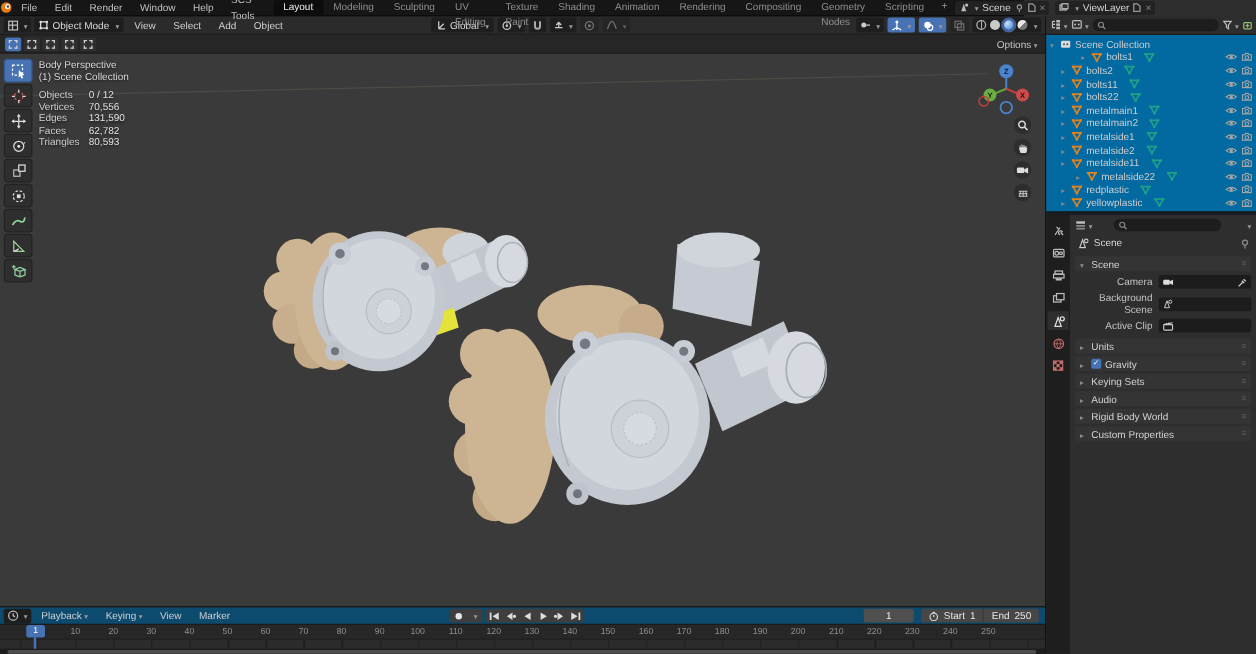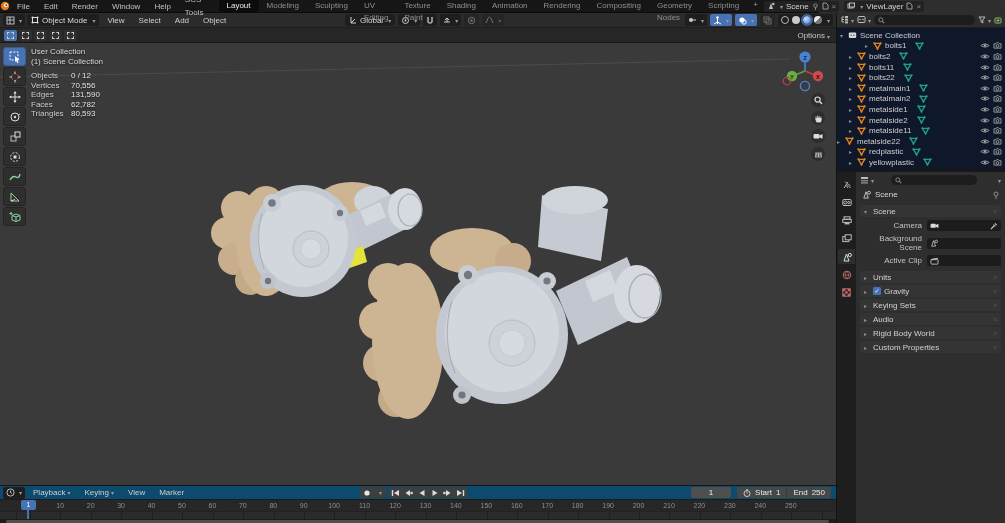--- a/index.html
+++ b/index.html
@@ -85,21 +85,21 @@
   .tr-btn{width:13px;height:11px;display:flex;align-items:center;justify-content:center}
   .tl-right{position:absolute;right:5px;top:1px;display:flex;gap:6px;align-items:center}
   .frame-field{width:40px;height:11px;background:#4f4f4f;border-radius:2px;color:#f2f2f2;text-align:center;line-height:11px}
   .range-group{display:flex;background:#474747;border-radius:2px;height:11px;align-items:flex-start;color:#e8e8e8}
   .range-seg{display:flex;align-items:center;gap:4px;padding:0 6px;height:11px}
   .range-seg + .range-seg{border-left:1px solid #3a3a3a}
 
   
   .ol-header{height:15px;background:#2d2d2d;display:flex;align-items:center;gap:3px;padding:0 3px;border-bottom:1px solid #1c1c1c;box-sizing:border-box}
   .search-pill{flex:1;height:10px;background:#1d1d1d;border-radius:5px;display:flex;align-items:center;padding:0 4px;gap:3px}
-  .ol-list{height:143px;background:#0f172a;overflow:hidden;padding-top:2px;border-bottom:2px solid #161616;box-sizing:border-box}
+  .ol-list{height:143px;background:#0369a1;overflow:hidden;padding-top:2px;border-bottom:2px solid #161616;box-sizing:border-box}
   .ol-row{display:flex;align-items:center;height:10.6px;padding:0 3px;gap:2px}
   .ol-root{color:#dcdcdc}
   .exp::before{content:"\25B8";color:#8a8a8a;font-size:6px;width:6px;display:inline-block}
   .expd::before{content:"\25BE";color:#8a8a8a;font-size:6px;width:6px;display:inline-block}
   .ol-label{color:#cdcdcd;margin-left:1px}
   .ol-data-icon{margin-left:7px}
   .ol-right{margin-left:auto;display:flex;gap:3px;align-items:center}
 
   
   .props{position:absolute;top:158px;left:0;right:0;bottom:0;display:flex;background:#2e2e2e;border-top:1px solid #191919}
@@ -361,21 +361,21 @@
         </div>
       <div class="tool">
           <svg width="12" height="12" viewBox="0 0 12 12">
             <path d="M3 4.5 L7 3 L11 4.5 L7 6 Z M3 4.5 V9 L7 10.5 M11 4.5 V9 L7 10.5 M7 6 V10.5" fill="none" stroke="#8fcf9d"></path>
             <path d="M2 1 v3 M0.5 2.5 h3" stroke="#8fcf9d"></path>
           </svg>
         </div>
     </div>
 
     <div class="overlay-text">
-      <div>User Collection</div>
+      <div>Body Perspective</div>
       <div>(1) Scene Collection</div>
     </div>
     <div class="stats">
 
         <div class="stat-row">
           <span class="sl">Objects</span>
           <span class="sv">0 / 12</span>
         </div>
 
         <div class="stat-row">
@@ -896,21 +896,21 @@
               <path d="M1 4 Q6 0.2 11 4 Q6 7.8 1 4Z" fill="none" stroke="#a5a5a5"></path>
               <circle cx="6" cy="4" r="1.6" fill="#a5a5a5"></circle>
             </svg>
             <svg width="9" height="7" viewBox="0 0 10 8">
               <path d="M3 2 L4 0.8 H6 L7 2 H9 V7 H1 V2Z" fill="none" stroke="#a5a5a5"></path>
               <circle cx="5" cy="4.5" r="1.6" fill="none" stroke="#a5a5a5"></circle>
             </svg>
           </span>
         </div>
 
-        <div class="ol-row" style="padding-left:0">
+        <div class="ol-row" style="padding-left:24px">
           <span class="exp"></span>
           <svg width="9" height="8" viewBox="0 0 10 9">
             <path d="M1.5 1.5 L8.5 1.5 L5 7.5 Z" fill="none" stroke="#e0831d" stroke-width="1.5"></path>
             <circle cx="1.5" cy="1.5" r="1.1" fill="#e0831d"></circle>
             <circle cx="8.5" cy="1.5" r="1.1" fill="#e0831d"></circle>
             <circle cx="5" cy="7.5" r="1.1" fill="#e0831d"></circle>
           </svg>
           <span class="ol-label">metalside22</span>
           <svg class="ol-data-icon" width="9" height="8" viewBox="0 0 10 9">
             <path d="M1.5 1.5 L8.5 1.5 L5 7.5 Z" fill="none" stroke="#1fa188" stroke-width="1.5"></path>

